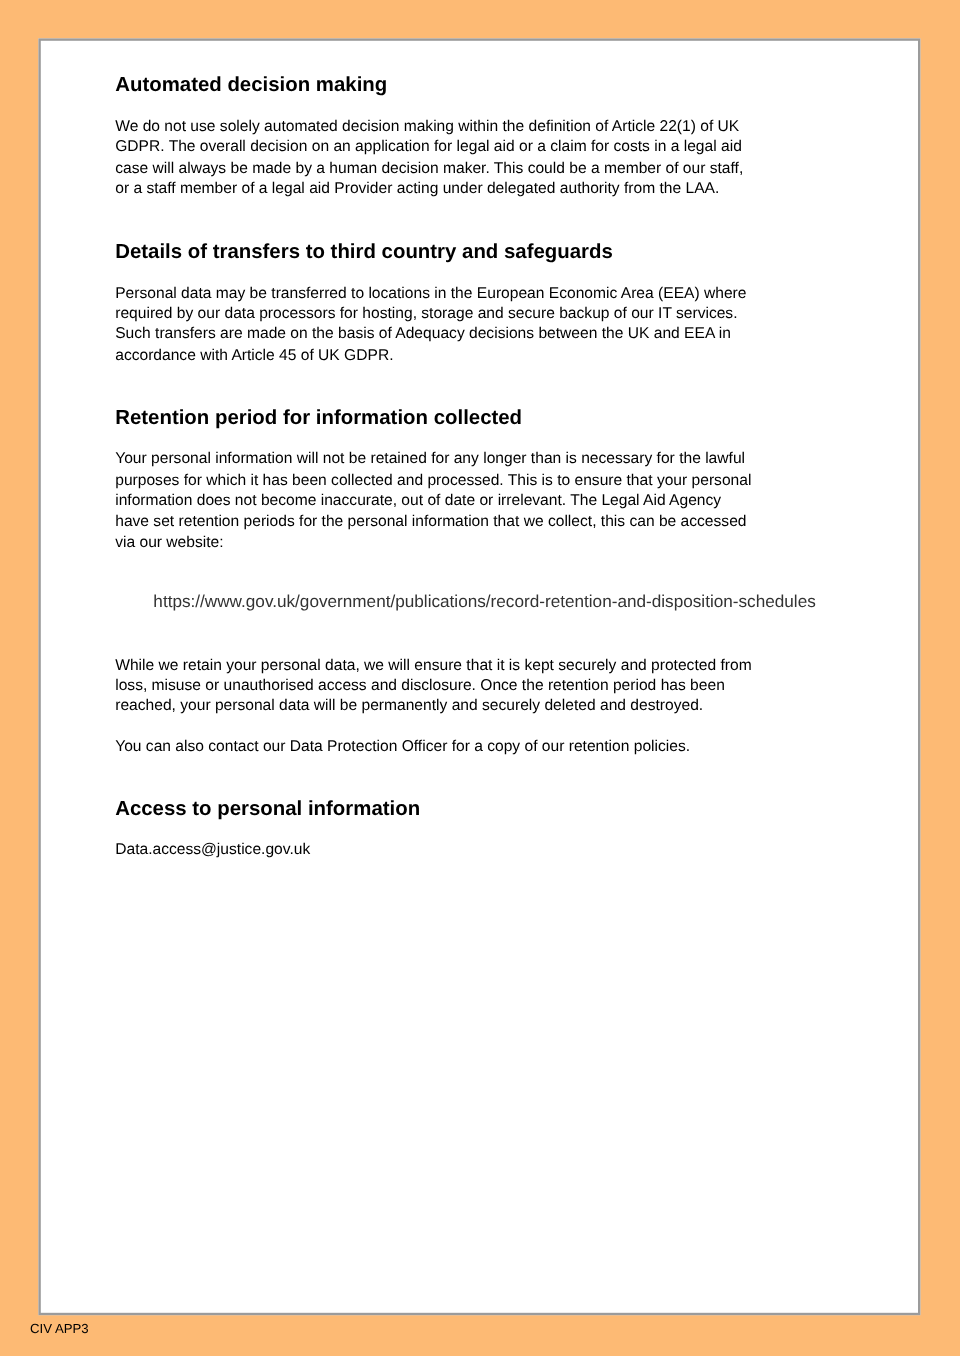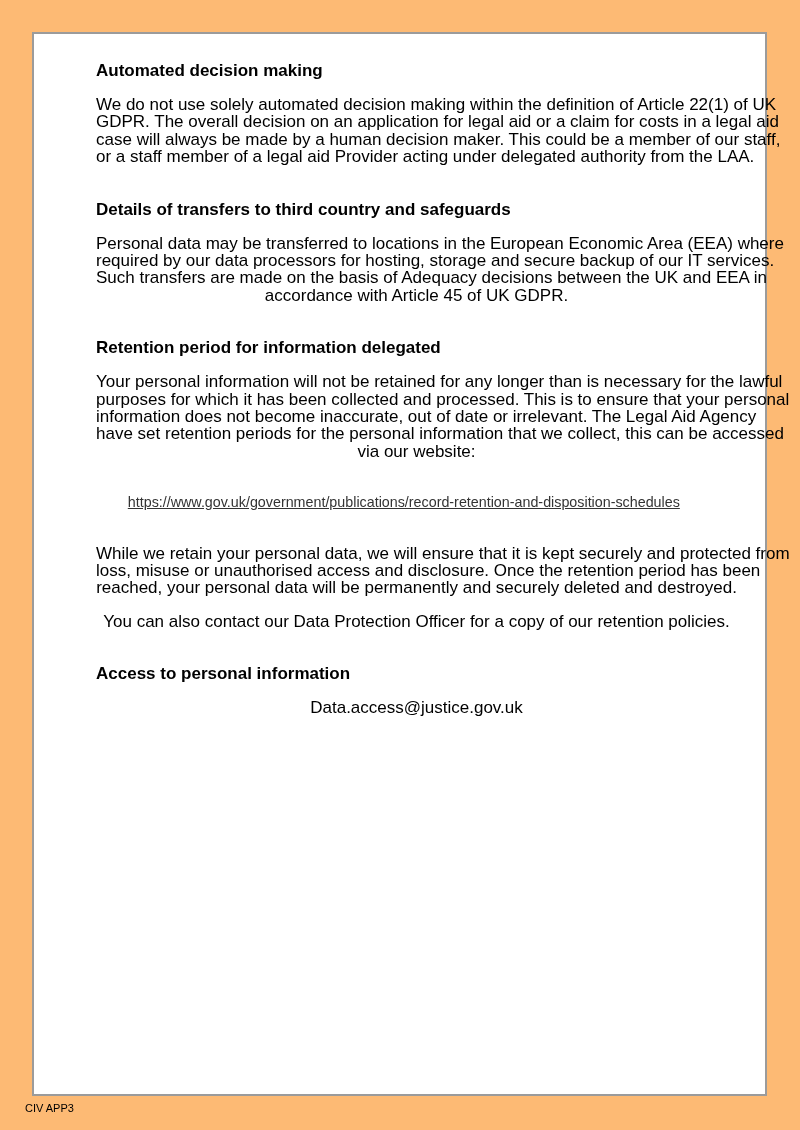--- a/index.html
+++ b/index.html
@@ -24,36 +24,34 @@
   .doc-heading {
     font-size: 17px;
     font-weight: bold;
     line-height: 20px;
     margin: 34px 0 15px 0;
     color: #000000;
     white-space: pre;
   }
   .doc-heading.first { margin-top: 0; }
   .doc-para {
-    font-size: 17px;
+    font-size: 13px;
     line-height: 17.4px;
     margin: 0 0 16px 0;
     white-space: pre;
     color: #000000;
-    text-align: center;
   }
   .doc-link-line {
     font-size: 14.3px;
     line-height: 17.4px;
     margin: 0 0 16px 0;
     white-space: pre;
   }
   .doc-link {
     color: #333333;
-    text-decoration: underline;
     cursor: pointer;
   }
   .footer-left {
     position: absolute;
     left: 25px; top: 1099px;
     font-size: 11px;
     line-height: 18px;
     color: #000000;
     white-space: pre;
   }
@@ -80,21 +78,21 @@
 GDPR. The overall decision on an application for legal aid or a claim for costs in a legal aid
 case will always be made by a human decision maker. This could be a member of our staff,
 or a staff member of a legal aid Provider acting under delegated authority from the LAA.</p>
 
       <h2 class="doc-heading">Details of transfers to third country and safeguards</h2>
       <p class="doc-para">Personal data may be transferred to locations in the European Economic Area (EEA) where
 required by our data processors for hosting, storage and secure backup of our IT services.
 Such transfers are made on the basis of Adequacy decisions between the UK and EEA in
 accordance with Article 45 of UK GDPR.</p>
 
-      <h2 class="doc-heading">Retention period for information delegated</h2>
+      <h2 class="doc-heading">Retention period for information collected</h2>
       <p class="doc-para">Your personal information will not be retained for any longer than is necessary for the lawful
 purposes for which it has been collected and processed. This is to ensure that your personal
 information does not become inaccurate, out of date or irrelevant. The Legal Aid Agency
 have set retention periods for the personal information that we collect, this can be accessed
 via our website:</p>
       <p class="doc-link-line">
         <a class="doc-link">https://www.gov.uk/government/publications/record-retention-and-disposition-schedules</a>
       </p>
       <p class="doc-para">While we retain your personal data, we will ensure that it is kept securely and protected from
 loss, misuse or unauthorised access and disclosure. Once the retention period has been

